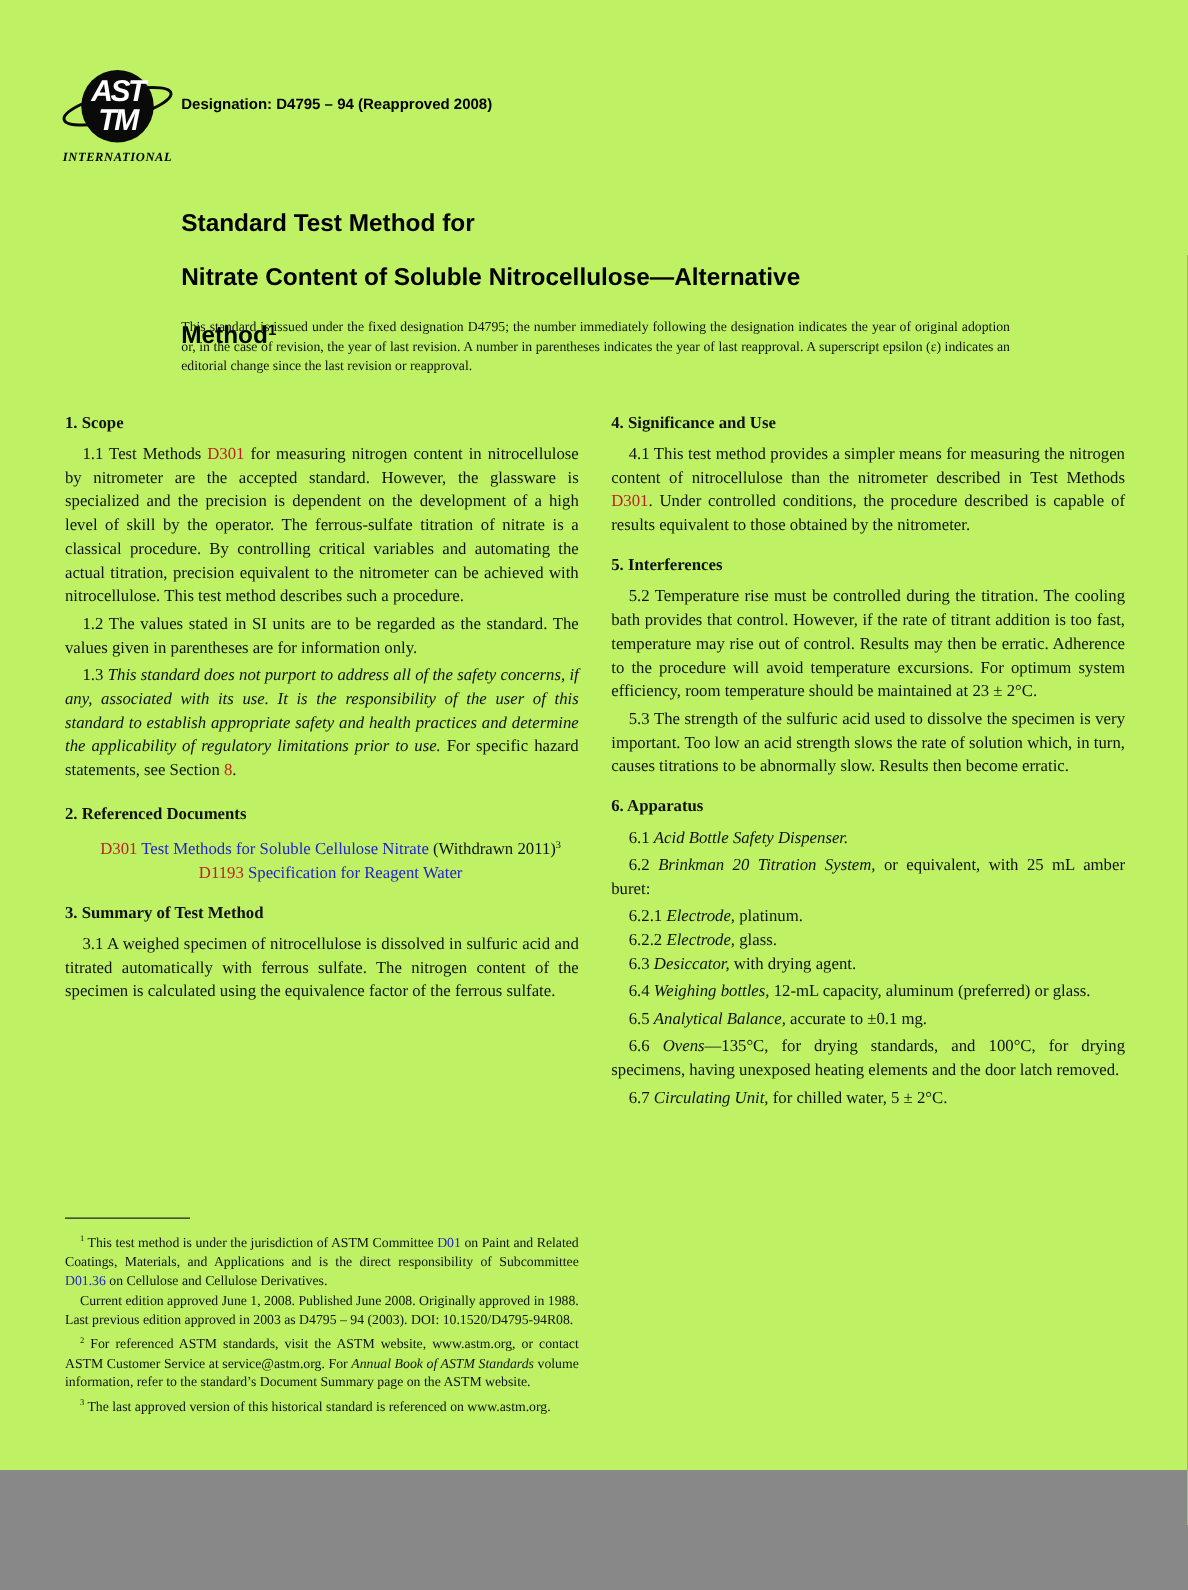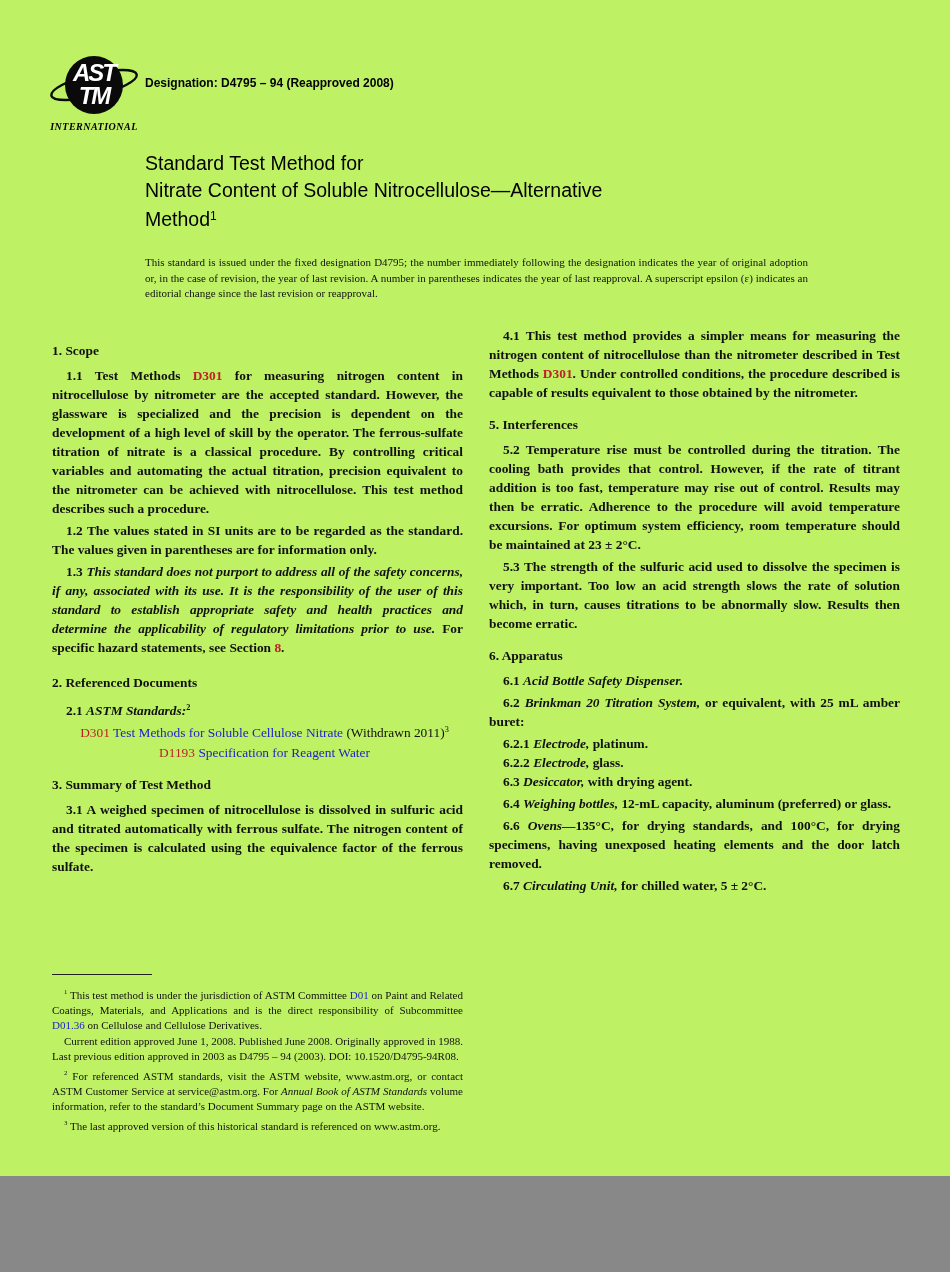--- a/index.html
+++ b/index.html
@@ -15,38 +15,38 @@
   .logo-sub {
     font-family:Liberation Serif, serif; font-weight:bold; font-style:italic;
     font-size:10px; letter-spacing:0.5px; color:#000; margin-top:1px;
   }
   .designation {
     position:absolute; left:145px; top:76px;
     font-family:"Liberation Sans", sans-serif; font-weight:bold; font-size:12px; color:#000;
   }
   .title-block { position:absolute; left:145px; top:150px; width:680px; }
   .title-line {
-    font-family:"Liberation Sans", sans-serif; font-weight:normal; font-size:19.5px;
-    line-height:26.5px; color:#000;
+    font-family:"Liberation Sans", sans-serif; font-weight:bold; font-size:19.5px;
+    line-height:26.5px; color:#000;margin-top:16px;
   }
   .title-line sup, .t-sup { font-size:12px; vertical-align:6px; }
   .preamble {
     position:absolute; left:145px; top:255px; width:663px;
     font-size:11px; line-height:15.5px; text-align:justify; color:#111;
   }
   
   .columns { position:absolute; left:52px; top:326px; width:848px; display:flex; gap:26px; }
   .col { width:411px; font-size:13.4px; line-height:19px; text-align:justify; }
   .col-left { display:flex; flex-direction:column; min-height:808px; }
   h3.sec {
     font-size:13.4px; font-weight:bold; text-align:left;
     margin-top:13px; margin-bottom:6px;
   }
-  h3.sec:first-child { margin-top:15px; }
-  p.para { text-indent:14px; margin-bottom:3px;font-weight:bold; }
+  h3.sec:first-child { margin-top:2px; }
+  p.para { text-indent:14px; margin-bottom:3px; }
   p.para.tight { margin-bottom:0; }
   p.ref-item { margin-left:28px; text-indent:-14px; margin-bottom:0; text-align:center; }
   sup { font-size:0.62em; }
   .run-i { font-style:italic; }
   .run-std { color:#bf2026; }
   .run-link { color:#2323c8; }
   
   .footnotes { margin-top:auto; padding-top:0; }
   .fn-rule { width:100px; height:0; border-top:1.4px solid #222; margin-bottom:9px; }
   p.fn { font-size:11px; line-height:15.5px; text-align:justify; text-indent:12px; }
@@ -86,50 +86,51 @@
 
   <div class="columns">
 
     <div class="col col-left">
       <h3 class="sec">1.  Scope</h3>
       <p class="para"><span>1.1 Test Methods </span><span class="run-std">D301</span><span> for measuring nitrogen content in nitrocellulose by nitrometer are the accepted standard. However, the glassware is specialized and the precision is dependent on the development of a high level of skill by the operator. The ferrous-sulfate titration of nitrate is a classical procedure. By controlling critical variables and automating the actual titration, precision equivalent to the nitrometer can be achieved with nitrocellulose. This test method describes such a procedure.</span></p>
       <p class="para"><span>1.2 The values stated in SI units are to be regarded as the standard. The values given in parentheses are for information only.</span></p>
       <p class="para"><span>1.3 </span><span class="run-i">This standard does not purport to address all of the safety concerns, if any, associated with its use. It is the responsibility of the user of this standard to establish appropriate safety and health practices and determine the applicability of regulatory limitations prior to use.</span><span> For specific hazard statements, see Section </span><span class="run-std">8</span><span>.</span></p>
 
       <h3 class="sec">2.  Referenced Documents</h3>
-      <p class="para tight"><span>2.1 </span><span class="run-i">ASTM Standards:</span><sup>2</sup></p>
       <p class="ref-item"><span class="run-std">D301</span><span> </span><span class="run-link">Test Methods for Soluble Cellulose Nitrate</span><span> (Withdrawn 2011)</span><sup>3</sup></p>
       <p class="ref-item"><span class="run-std">D1193</span><span> </span><span class="run-link">Specification for Reagent Water</span></p>
 
       <h3 class="sec">3.  Summary of Test Method</h3>
       <p class="para"><span>3.1 A weighed specimen of nitrocellulose is dissolved in sulfuric acid and titrated automatically with ferrous sulfate. The nitrogen content of the specimen is calculated using the equivalence factor of the ferrous sulfate.</span></p>
 
       <div class="footnotes">
         <div class="fn-rule"></div>
         <p class="fn"><sup>1</sup><span> This test method is under the jurisdiction of ASTM Committee </span><span class="run-link">D01</span><span> on Paint and Related Coatings, Materials, and Applications and is the direct responsibility of Subcommittee </span><span class="run-link">D01.36</span><span> on Cellulose and Cellulose Derivatives.</span></p>
         <p class="fn"><span>Current edition approved June 1, 2008. Published June 2008. Originally approved in 1988. Last previous edition approved in 2003 as D4795 – 94 (2003). DOI: 10.1520/D4795-94R08.</span></p>
         <p class="fn"><sup>2</sup><span> For referenced ASTM standards, visit the ASTM website, www.astm.org, or contact ASTM Customer Service at service@astm.org. For </span><span class="run-i">Annual Book of ASTM Standards</span><span> volume information, refer to the standard’s Document Summary page on the ASTM website.</span></p>
         <p class="fn"><sup>3</sup><span> The last approved version of this historical standard is referenced on www.astm.org.</span></p>
       </div>
     </div>
 
     <div class="col col-right">
+      <h3 class="sec">4.  Significance and Use</h3>
       <p class="para"><span>4.1 This test method provides a simpler means for measuring the nitrogen content of nitrocellulose than the nitrometer described in Test Methods </span><span class="run-std">D301</span><span>. Under controlled conditions, the procedure described is capable of results equivalent to those obtained by the nitrometer.</span></p>
 
       <h3 class="sec">5.  Interferences</h3>
       <p class="para"><span>5.2 Temperature rise must be controlled during the titration. The cooling bath provides that control. However, if the rate of titrant addition is too fast, temperature may rise out of control. Results may then be erratic. Adherence to the procedure will avoid temperature excursions. For optimum system efficiency, room temperature should be maintained at 23 ± 2°C.</span></p>
       <p class="para"><span>5.3 The strength of the sulfuric acid used to dissolve the specimen is very important. Too low an acid strength slows the rate of solution which, in turn, causes titrations to be abnormally slow. Results then become erratic.</span></p>
 
       <h3 class="sec">6.  Apparatus</h3>
       <p class="para"><span>6.1 </span><span class="run-i">Acid Bottle Safety Dispenser.</span></p>
       <p class="para"><span>6.2 </span><span class="run-i">Brinkman 20 Titration System,</span><span> or equivalent, with 25 mL amber buret:</span></p>
       <p class="para tight"><span>6.2.1 </span><span class="run-i">Electrode,</span><span> platinum.</span></p>
       <p class="para tight"><span>6.2.2 </span><span class="run-i">Electrode,</span><span> glass.</span></p>
       <p class="para"><span>6.3 </span><span class="run-i">Desiccator,</span><span> with drying agent.</span></p>
       <p class="para"><span>6.4 </span><span class="run-i">Weighing bottles,</span><span> 12-mL capacity, aluminum (preferred) or glass.</span></p>
+      <p class="para"><span>6.5 </span><span class="run-i">Analytical Balance,</span><span> accurate to ±0.1 mg.</span></p>
       <p class="para"><span>6.6 </span><span class="run-i">Ovens</span><span>—135°C, for drying standards, and 100°C, for drying specimens, having unexposed heating elements and the door latch removed.</span></p>
       <p class="para"><span>6.7 </span><span class="run-i">Circulating Unit,</span><span> for chilled water, 5 ± 2°C.</span></p>
     </div>
 
   </div>
 
   <div class="copyright">Copyright © ASTM International, 100 Barr Harbor Drive, PO Box C700, West Conshohocken, PA 19428-2959. United States</div>
   <div class="page-num">1</div>
 
 </div>

